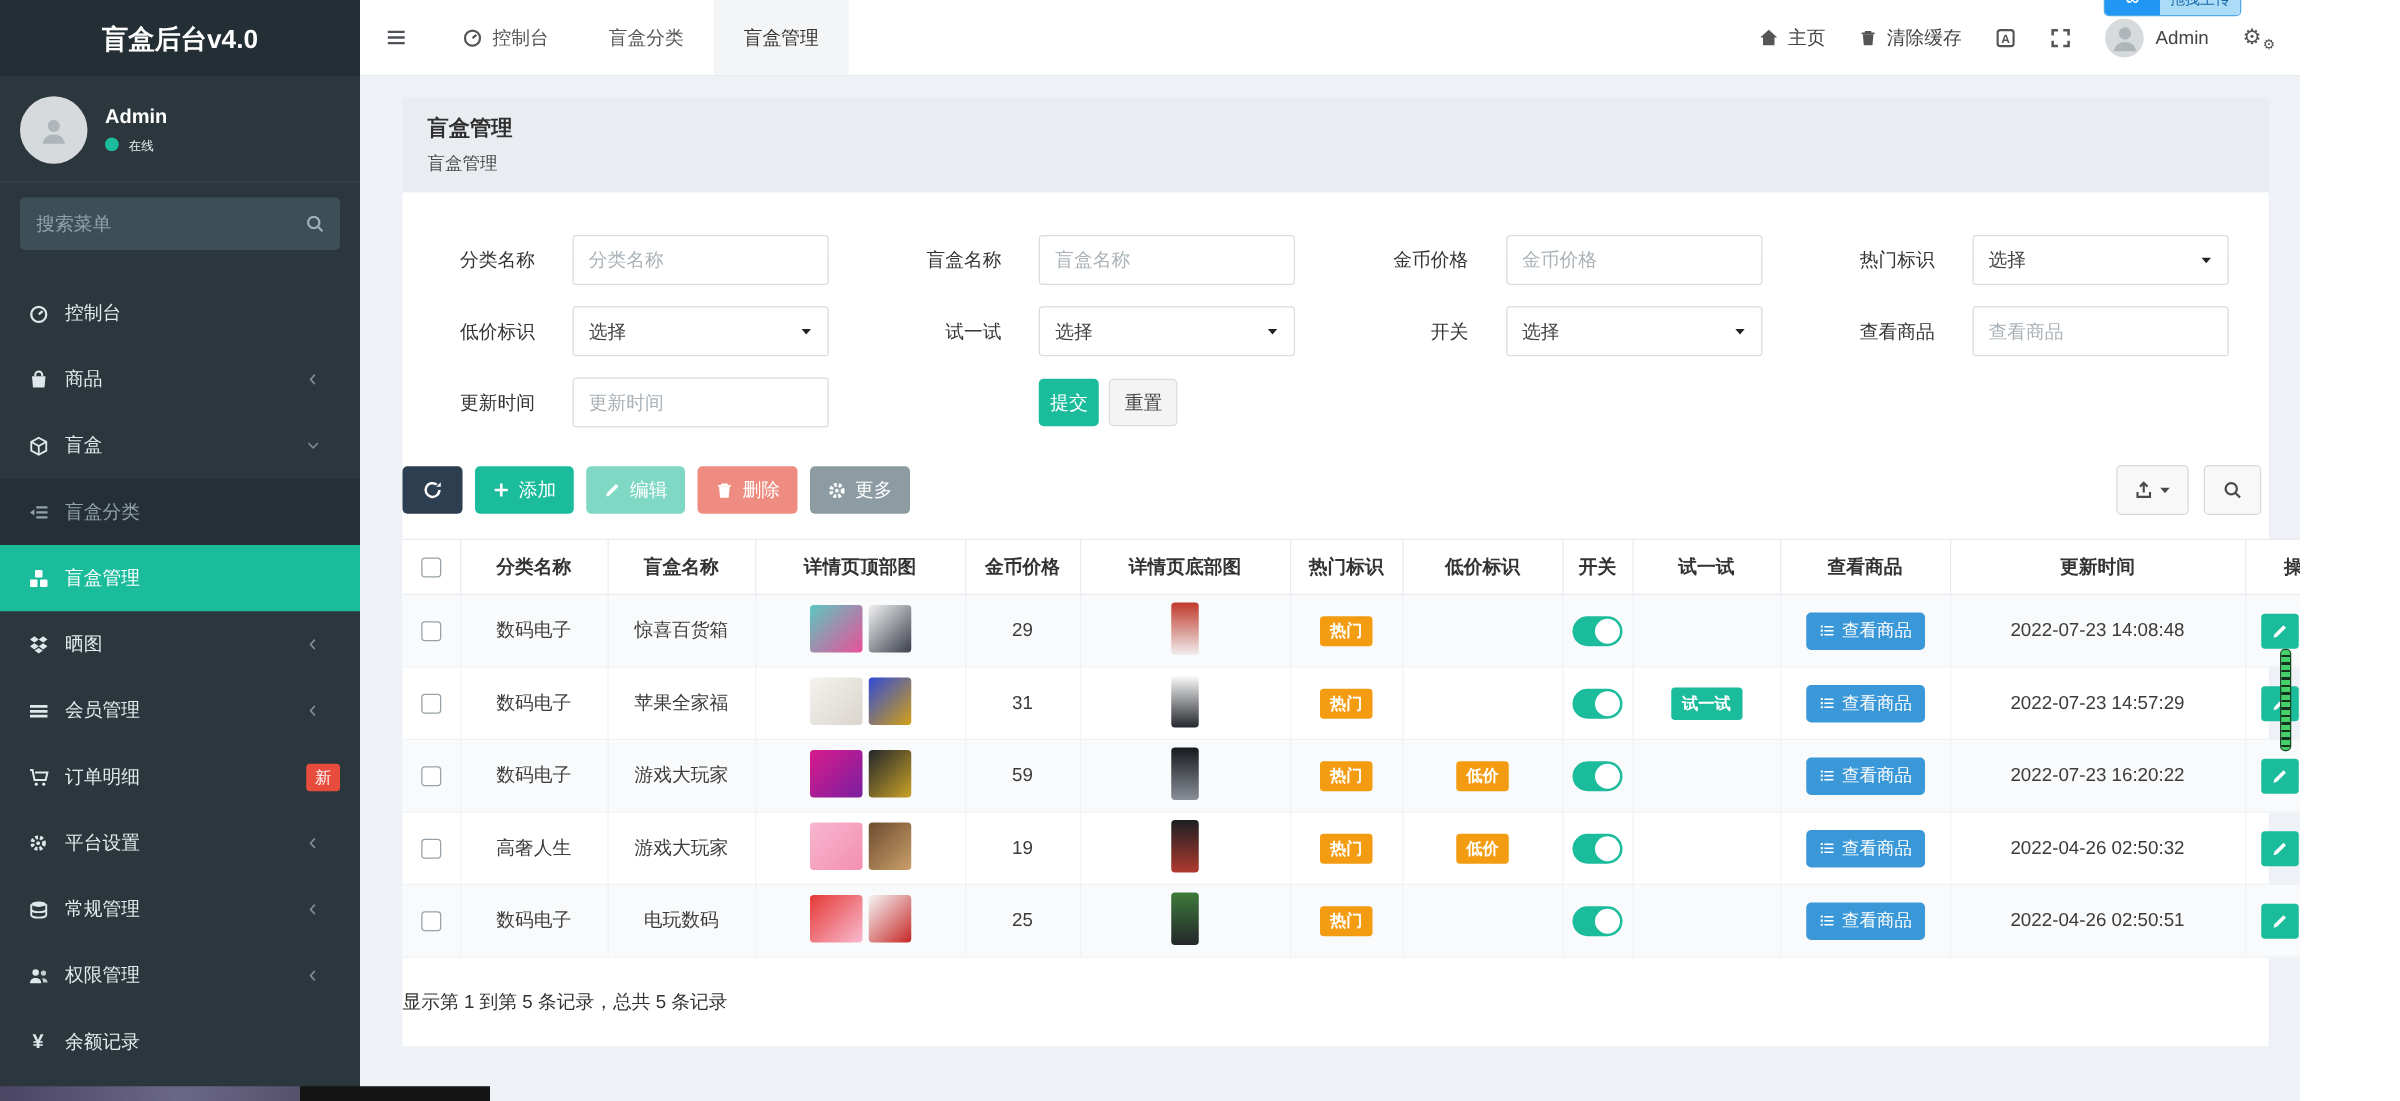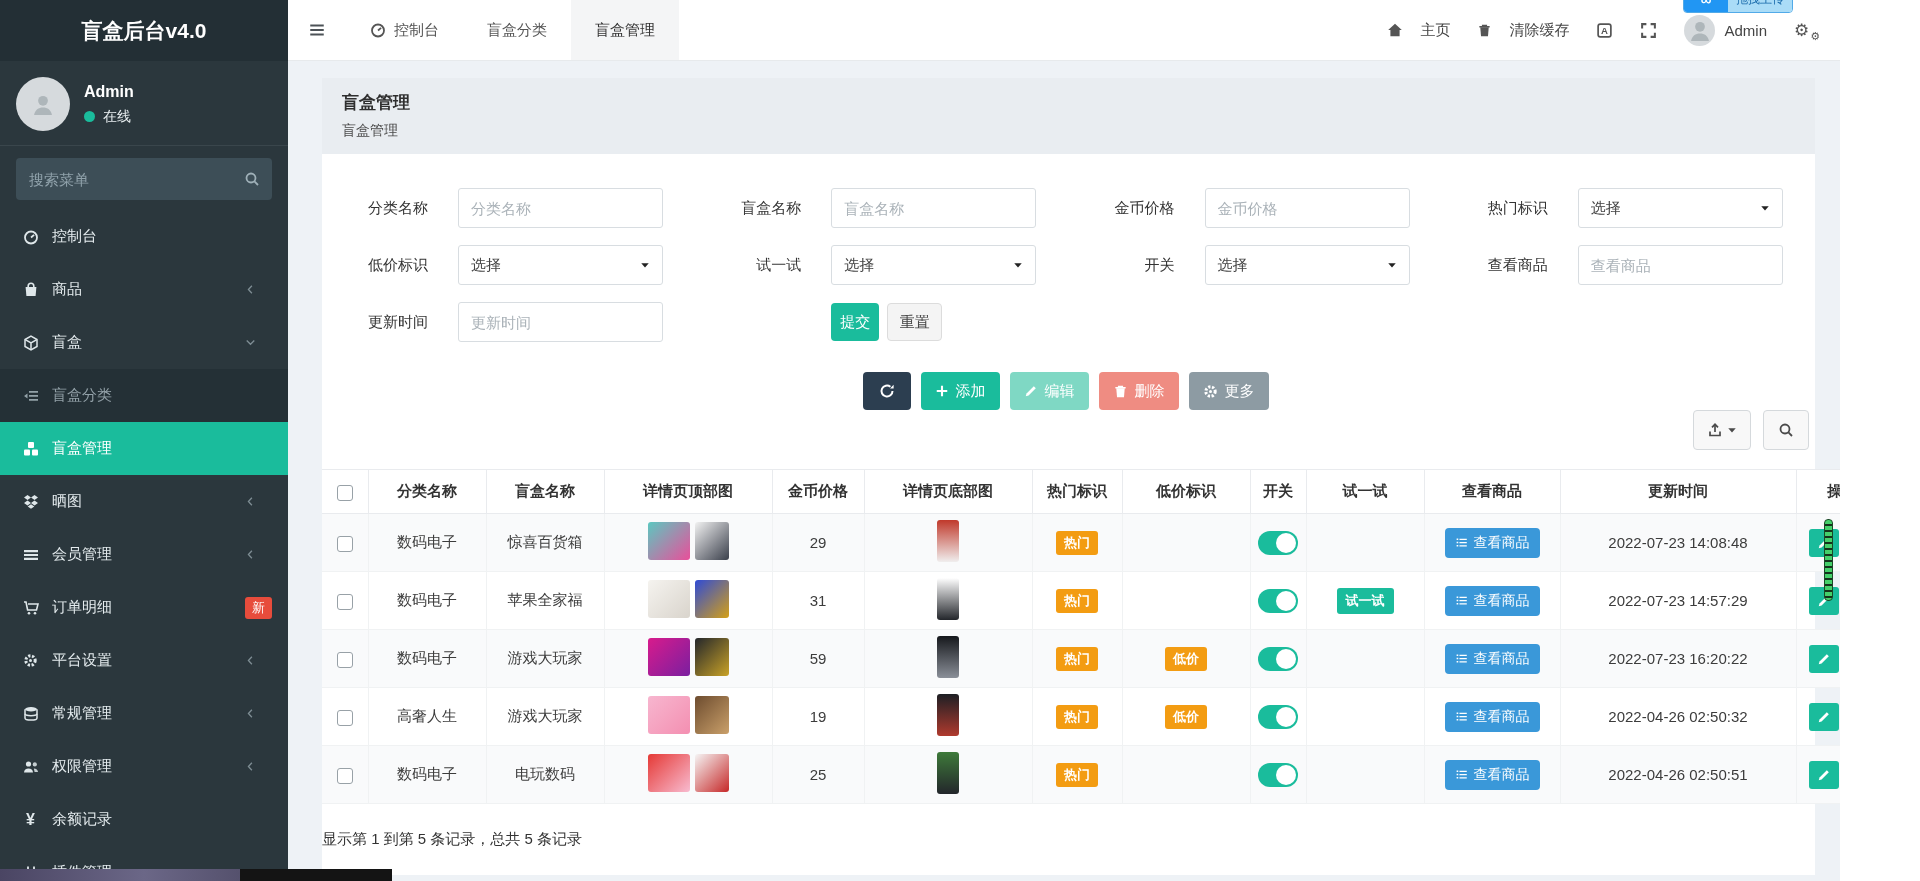--- a/index.html
+++ b/index.html
@@ -7,23 +7,23 @@
   body{font-family:"Liberation Sans","DejaVu Sans",sans-serif;}
   .app{position:relative;width:1840px;height:881px;overflow:hidden;background:#eef2f6;}
 
   
   .sidebar{position:absolute;left:0;top:0;width:288px;height:881px;background:#2b373d;overflow:hidden;}
   .logo{height:61px;background:#232f35;color:#fff;font-size:21px;font-weight:bold;display:flex;align-items:center;justify-content:center;}
   .user-panel{display:flex;align-items:center;padding:16px 16px 14px;border-bottom:1px solid #3a464c;}
   .avatar{width:54px;height:54px;border-radius:50%;background:#d6dadd;overflow:hidden;flex:0 0 54px;display:flex;align-items:center;justify-content:center;}
   .user-meta{margin-left:14px;}
   .user-name{color:#fff;font-size:16px;font-weight:bold;}
-  .user-status{margin-top:7px;color:#e8eef0;font-size:14px;display:flex;align-items:center;}
+  .user-status{margin-top:7px;color:#e8eef0;font-size:10px;display:flex;align-items:flex-start;}
   .dot{width:11px;height:11px;border-radius:50%;background:#1abc9c;margin-right:8px;}
-  .side-search{margin:12px 16px 10px;position:relative;}
+  .side-search{margin:12px 16px 24px;position:relative;}
   .side-search input{width:100%;height:42px;background:#3d4e57;border:none;border-radius:4px;color:#cfd9de;font-size:15px;padding:0 38px 0 13px;outline:none;font-family:inherit;}
   .side-search input::placeholder{color:#90a2ab;}
   .side-search .ic{position:absolute;right:12px;top:13px;color:#9fb0b8;}
   .menu{display:block;}
   .m-item{height:53px;display:flex;align-items:center;padding:0 16px 0 22px;color:#e4ebee;font-size:15px;position:relative;cursor:pointer;}
   .m-item .ic{width:17px;margin-right:13px;color:#dfe7ea;display:inline-flex;justify-content:center;}
   .m-item .lbl{flex:1;}
   .m-item .chev{color:#7e8d94;}
   .m-item.sub{background:#243036;color:#93a1a8;}
   .m-item.sub .ic{color:#93a1a8;}
@@ -33,21 +33,21 @@
   .yen{font-size:16px;font-weight:bold;}
 
   
   .navbar{position:absolute;left:288px;top:0;right:0;height:61px;background:#fff;border-bottom:1px solid #e7eaec;display:flex;align-items:stretch;}
   .hamburger{width:58px;display:flex;align-items:center;justify-content:center;color:#4c5257;cursor:pointer;}
   .tabs{display:flex;align-items:stretch;}
   .tab{display:flex;align-items:center;padding:0 24px;font-size:15px;color:#555;gap:8px;cursor:pointer;}
   .tab .ic{color:#555;}
   .tab.active{background:#f4f5f6;color:#333;}
   .nav-right{margin-left:auto;display:flex;align-items:center;gap:27px;padding-right:22px;color:#444;font-size:15px;}
-  .nav-link{display:flex;align-items:center;gap:17px;cursor:pointer;color:#444;}
+  .nav-link{display:flex;align-items:center;gap:7px;cursor:pointer;color:#444;}
   .nav-link .ic{color:#555;}
   .nav-ic{color:#555;cursor:pointer;display:flex;}
   .nav-user{display:flex;align-items:center;gap:9px;cursor:pointer;}
   .avatar.small{width:31px;height:31px;flex:0 0 31px;}
   .gears{position:relative;font-size:17px;color:#555;cursor:pointer;width:24px;}
   .gears .g2{position:absolute;font-size:11px;right:-2px;bottom:-2px;}
   .upload-chip{position:absolute;left:1395px;top:-15px;height:28px;display:flex;border:1px solid #51aae8;border-radius:4px;overflow:hidden;}
   .chip-ico{width:44px;background:#2196f3;color:#fff;font-size:15px;font-weight:bold;display:flex;align-items:center;justify-content:center;}
   .chip-lbl{width:64px;background:#aadcf7;color:#1769aa;font-size:12px;display:flex;align-items:center;justify-content:center;}
 
@@ -65,21 +65,21 @@
   .inp{width:205px;height:40px;border:1px solid #d8dde1;border-radius:3px;font-size:15px;padding:0 12px;color:#444;outline:none;font-family:inherit;background:#fff;}
   .inp::placeholder{color:#aab2b8;}
   .sel{width:205px;height:40px;border:1px solid #d8dde1;border-radius:3px;font-size:15px;color:#444;display:flex;align-items:center;padding:0 12px;justify-content:space-between;cursor:pointer;background:#fff;}
   .sel .caret{color:#222;}
   .form-btns{display:flex;align-items:center;gap:8px;padding-left:136px;}
   .btn{border:none;border-radius:4px;font-size:15px;font-family:inherit;cursor:pointer;display:inline-flex;align-items:center;justify-content:center;gap:7px;color:#fff;}
   .btn.submit{background:#1abc9c;width:48px;height:38px;}
   .btn.reset{background:#f4f4f4;border:1px solid #dcdcdc;color:#444;width:55px;height:38px;}
 
   
-  .toolbar{margin-top:30px;display:flex;align-items:center;padding-right:6px;flex-direction:column;}
+  .toolbar{margin-top:30px;display:flex;align-items:center;padding-right:6px;}
   .tb-left{display:flex;gap:10px;}
   .btn.refresh{background:#2c3e50;width:48px;height:38px;}
   .btn.add{background:#1abc9c;height:38px;padding:0 14px;}
   .btn.edit-dis{background:#7fd8c4;height:38px;padding:0 14px;}
   .btn.del-dis{background:#ef8c82;height:38px;padding:0 14px;}
   .btn.more{background:#8d9ba3;height:38px;padding:0 14px;}
   .tb-right{margin-left:auto;display:flex;gap:12px;}
   .btn.ghost{background:#f8f8f8;border:1px solid #d5d9dc;color:#4a4a4a;height:40px;}
   .btn.export{width:58px;gap:4px;}
   .btn.searchbtn{width:46px;}

